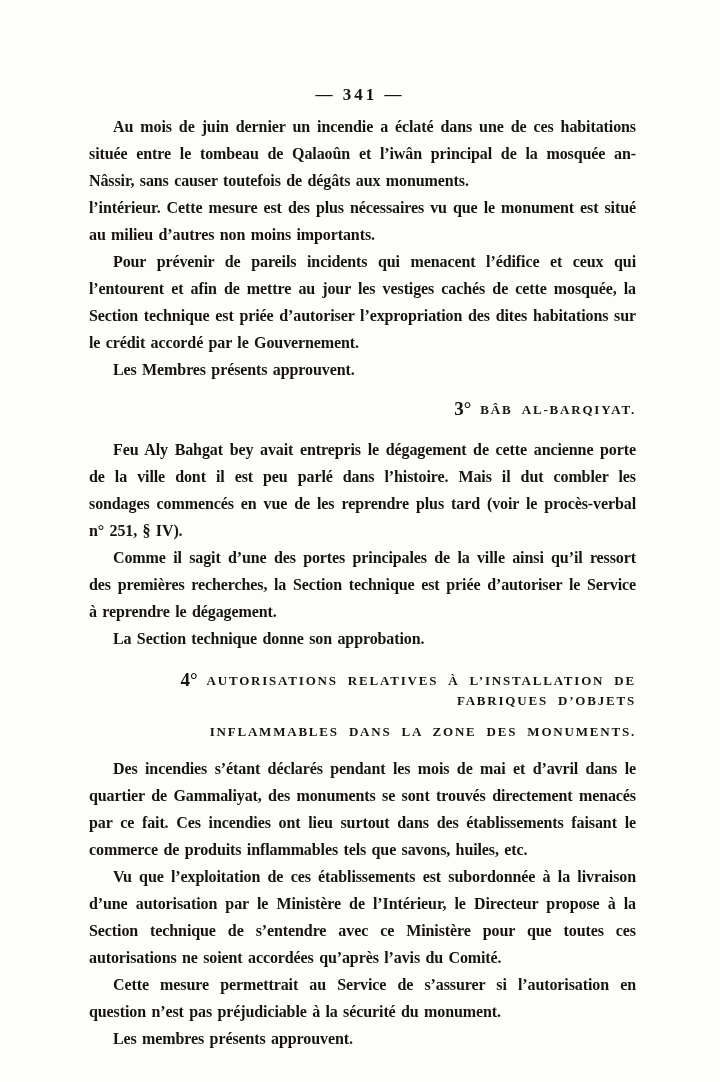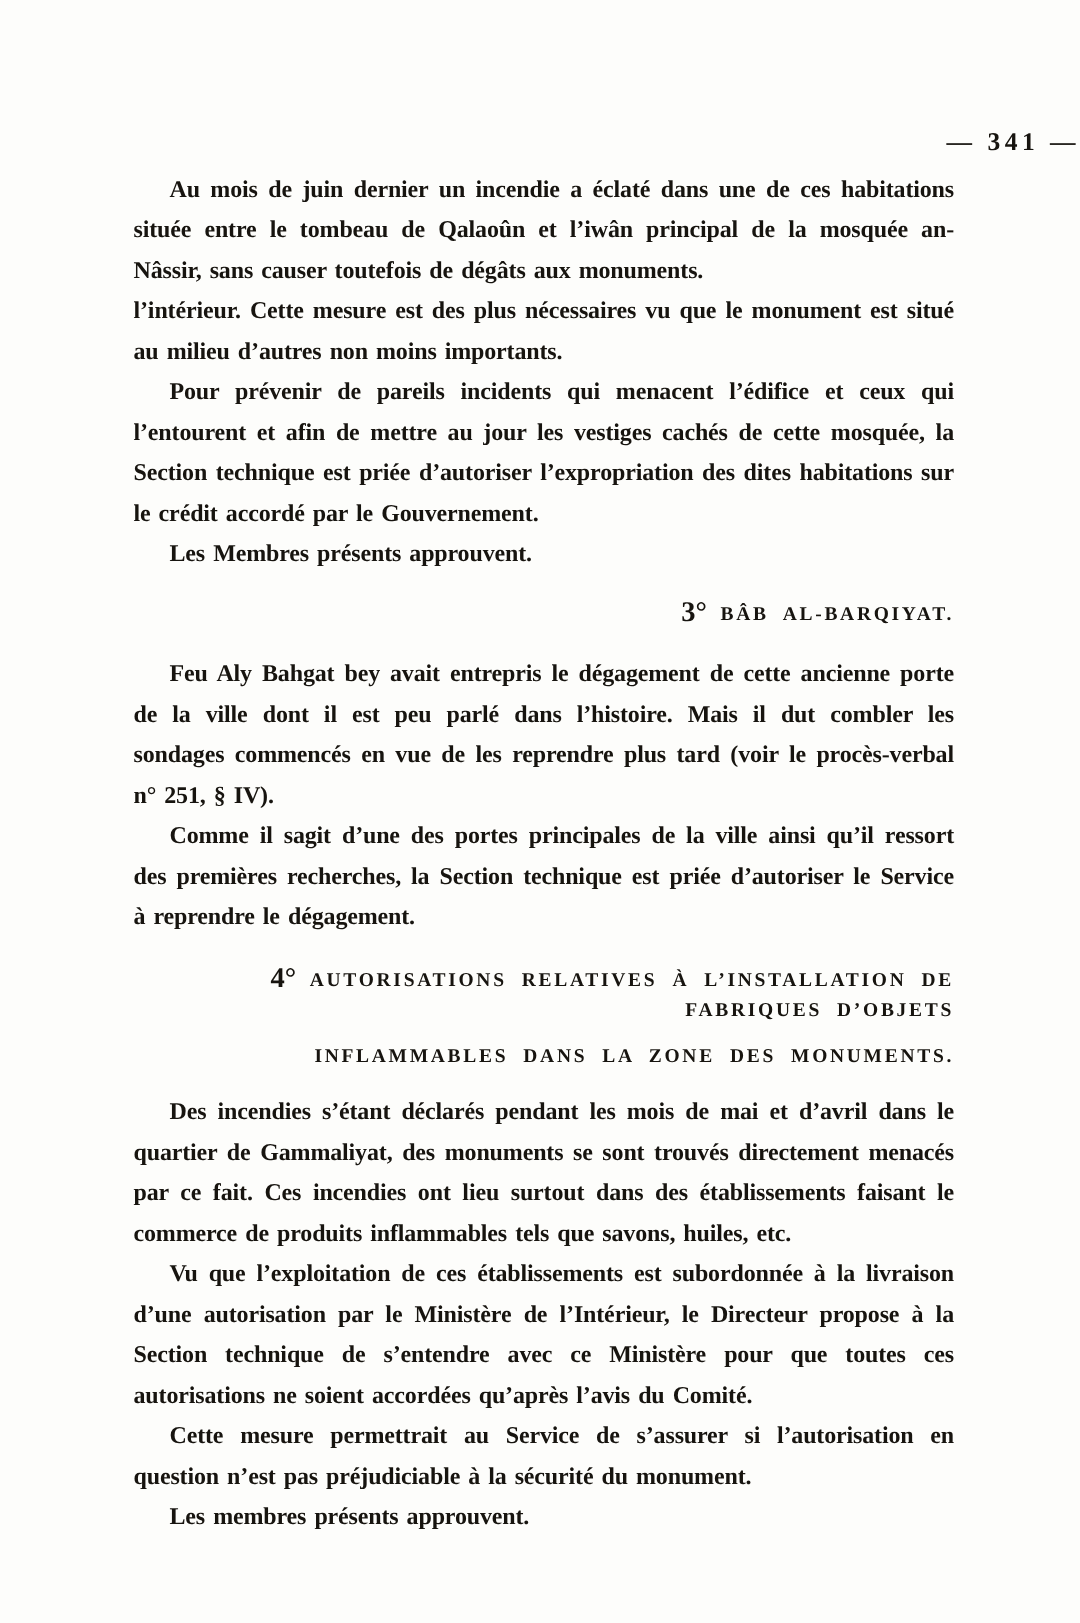--- a/index.html
+++ b/index.html
@@ -14,21 +14,21 @@
     background: #fdfdfb;
     overflow: hidden;
     font-family: "Liberation Serif", serif;
     color: #17140f;
   }
   .page-header {
     position: absolute;
     top: 85px;
     left: 0;
     width: 720px;
-    text-align: right;
+    text-align: center;
     font-size: 17px;
     font-weight: bold;
     letter-spacing: 3px;
   }
   .text-column {
     position: absolute;
     left: 89px;
     top: 113px;
     width: 547px;
   }
@@ -75,20 +75,21 @@
     <p class="para no-indent">l’intérieur. Cette mesure est des plus nécessaires vu que le monument est situé au milieu d’autres non moins importants.</p>
     <p class="para">Pour prévenir de pareils incidents qui menacent l’édifice et ceux qui l’entourent et afin de mettre au jour les vestiges cachés de cette mosquée, la Section technique est priée d’autoriser l’expropriation des dites habitations sur le crédit accordé par le Gouvernement.</p>
     <p class="para">Les Membres présents approuvent.</p>
 
     <div class="heading h3block">
       <span class="h-num">3°</span><span class="h-title">BÂB AL-BARQIYAT.</span>
     </div>
 
     <p class="para">Feu Aly Bahgat bey avait entrepris le dégagement de cette ancienne porte de la ville dont il est peu parlé dans l’histoire. Mais il dut combler les sondages commencés en vue de les reprendre plus tard (voir le procès-verbal n° 251, § IV).</p>
     <p class="para">Comme il sagit d’une des portes principales de la ville ainsi qu’il ressort des premières recherches, la Section technique est priée d’autoriser le Service à reprendre le dégagement.</p>
+    <p class="para">La Section technique donne son approbation.</p>
 
     <div class="heading h4block">
       <div class="h-line1">
         <span class="h-num">4°</span><span class="h-title">AUTORISATIONS RELATIVES À L’INSTALLATION DE FABRIQUES D’OBJETS</span>
       </div>
       <div class="h-line2">
         <span class="h-title">INFLAMMABLES DANS LA ZONE DES MONUMENTS.</span>
       </div>
     </div>
 

